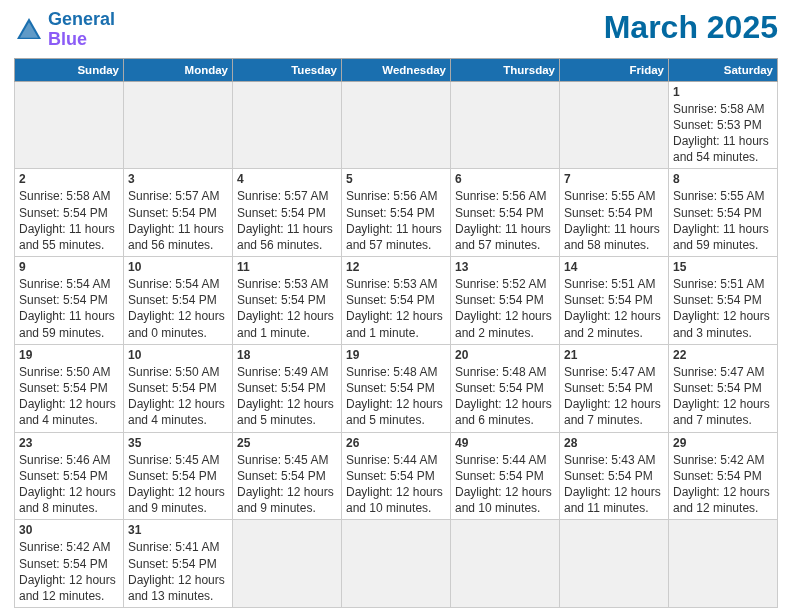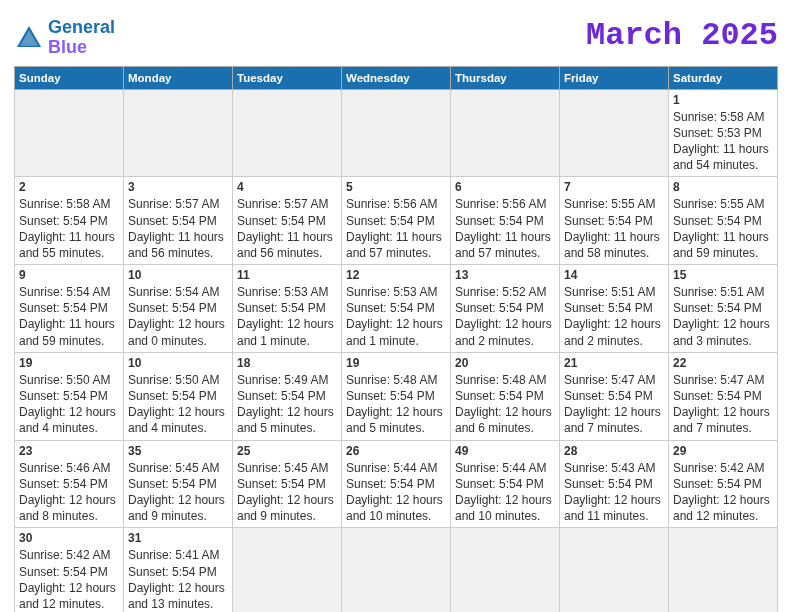--- a/index.html
+++ b/index.html
@@ -7,21 +7,21 @@
       font-family: Arial, sans-serif;
       background: #fff;
       width: 792px;
       height: 612px;
       overflow: hidden;
     }
     .page {
       width: 792px;
       height: 461px;
       background: #fff;
-      padding: 18px 14px;
+      padding: 10px 14px;
     }
     .header {
       display: flex;
       justify-content: space-between;
       align-items: flex-start;
       margin-bottom: 8px;
     }
     .logo {
       display: flex;
       align-items: center;
@@ -39,40 +39,39 @@
     .logo-icon {
       width: 30px;
       height: 30px;
     }
     .title-block {
       text-align: right;
     }
     .month-title {
       font-size: 32px;
       font-weight: bold;
-      color: #6d28d9;
+      color: #0369a1;
       line-height: 1.1;
-      font-family: Liberation Mono, monospace;
     }
     .subtitle {
       font-size: 13px;
       color: #555;
     }
     .calendar {
       width: 100%;
       border-collapse: collapse;
       table-layout: fixed;
     }
     .calendar th {
       background: #1a6faf;
       color: #fff;
       font-size: 11.5px;
       font-weight: bold;
       padding: 5px 4px;
-      text-align: left;
+      text-align: right;
       border: 1px solid #aaa;
     }
     .calendar td {
       border: 1px solid #ccc;
       vertical-align: top;
       padding: 3px 4px;
       font-size: 9px;
       color: #333;
       background: #fff;
       height: 78px;

